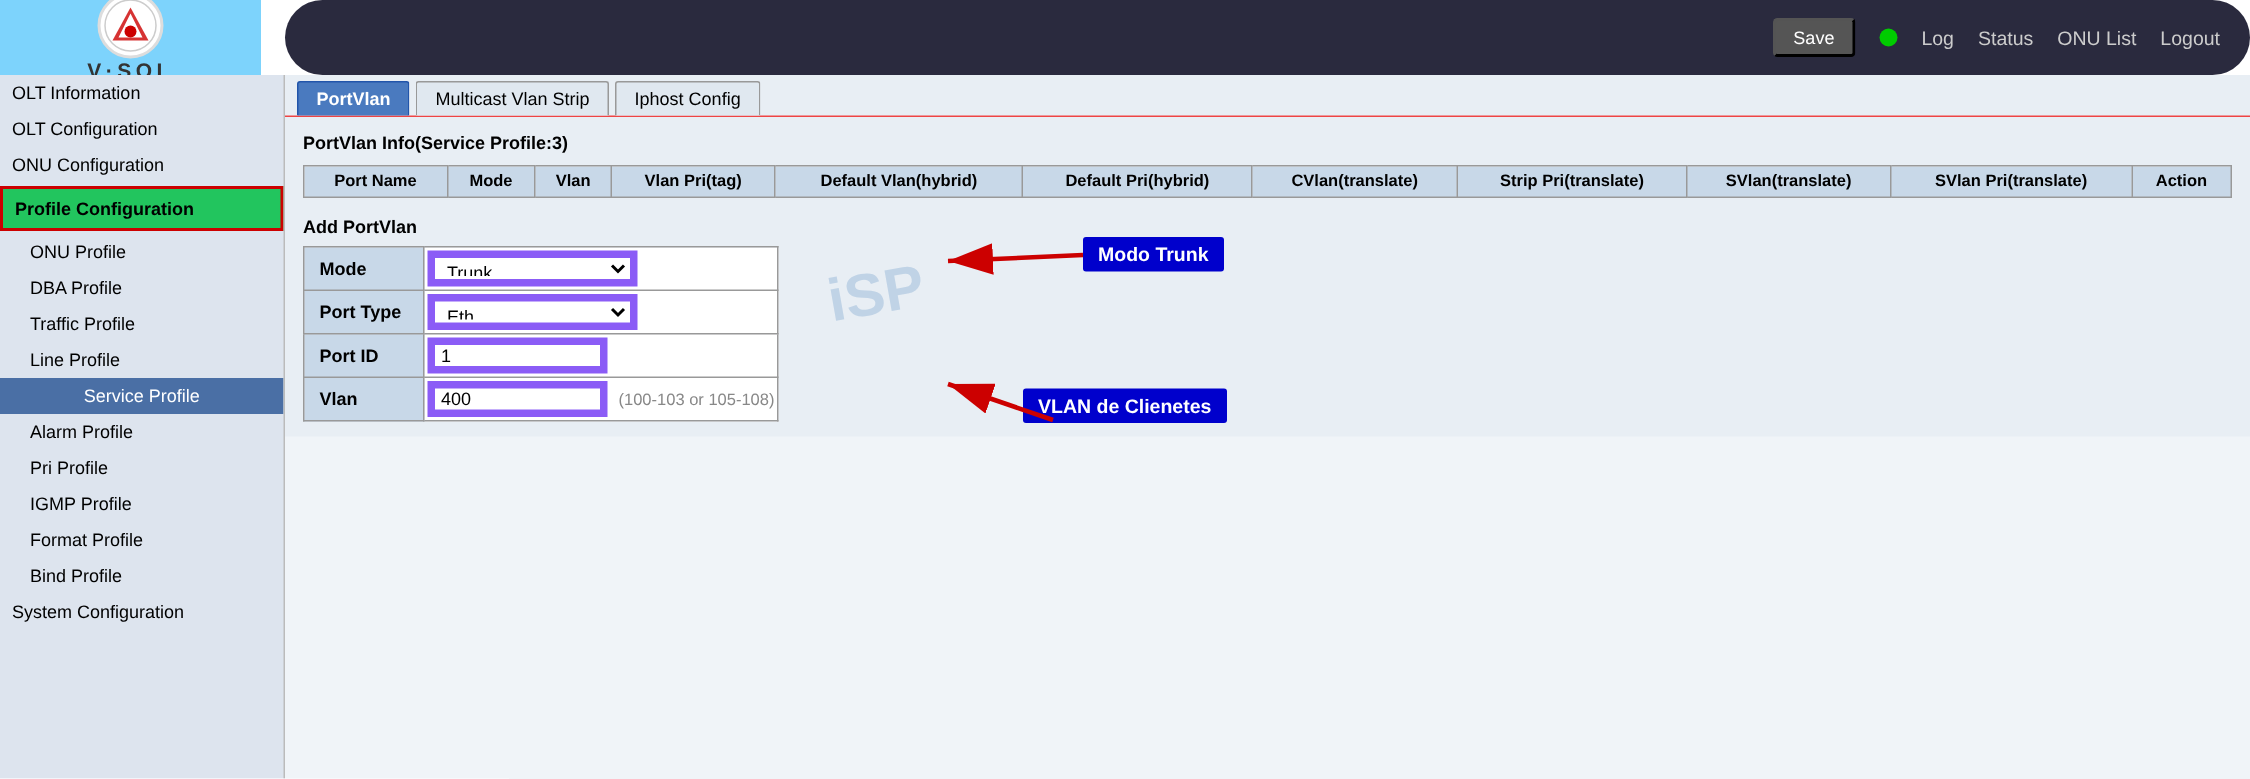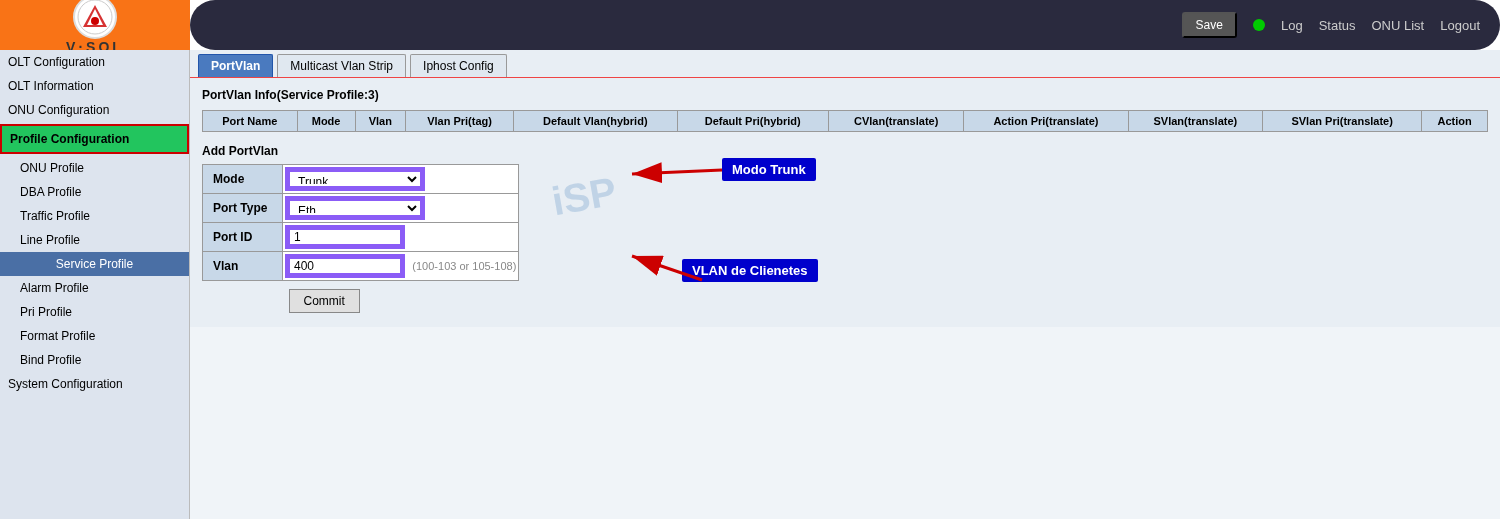--- a/index.html
+++ b/index.html
@@ -34,23 +34,23 @@
       border-radius: 50%;
       background: #00cc00;
       display: inline-block;
     }
 
     
     .logo-area {
       position: absolute;
       top: 0;
       left: 0;
-      width: 190px;
+      width: 174px;
       height: 50px;
-      background: #f97316;
+      background: #7dd3fc;
       display: flex;
       align-items: center;
       justify-content: center;
     }
 
     
     .sidebar {
       width: 190px;
       background: #dde4ee;
       border-right: 1px solid #bbb;
@@ -278,33 +278,34 @@
     <div class="status-dot"></div>
     <span style="color:#ccc; cursor:pointer;">Log</span>
     <span style="color:#ccc; cursor:pointer;">Status</span>
     <span style="color:#ccc; cursor:pointer;">ONU List</span>
     <span style="color:#ccc; cursor:pointer;">Logout</span>
   </div>
 
   <div style="position:absolute; top:50px; left:0; right:0; bottom:0; display:flex;">
 
     <div class="sidebar">
+      <div class="sidebar-top-item">OLT Information</div>
       <div class="sidebar-top-item">OLT Configuration</div>
-      <div class="sidebar-top-item">OLT Information</div>
       <div class="sidebar-top-item">ONU Configuration</div>
 
       <div class="sidebar-section-title">Profile Configuration</div>
 
       <div class="sidebar-item">ONU Profile</div>
       <div class="sidebar-item">DBA Profile</div>
       <div class="sidebar-item">Traffic Profile</div>
       <div class="sidebar-item">Line Profile</div>
       <div class="sidebar-item active">Service Profile</div>
       <div class="sidebar-item">Alarm Profile</div>
       <div class="sidebar-item">Pri Profile</div>
+      <div class="sidebar-item">IGMP Profile</div>
       <div class="sidebar-item">Format Profile</div>
       <div class="sidebar-item">Bind Profile</div>
 
       <div class="sidebar-top-item">System Configuration</div>
     </div>
 
     <div class="content-area">
 
 
       <div class="sub-tabs-row">
@@ -319,21 +320,21 @@
         <table class="data-table">
           <thead>
             <tr>
               <th>Port Name</th>
               <th>Mode</th>
               <th>Vlan</th>
               <th>Vlan Pri(tag)</th>
               <th>Default Vlan(hybrid)</th>
               <th>Default Pri(hybrid)</th>
               <th>CVlan(translate)</th>
-              <th>Action Pri(translate)</th>
+              <th>Strip Pri(translate)</th>
               <th>SVlan(translate)</th>
               <th>SVlan Pri(translate)</th>
               <th>Action</th>
             </tr>
           </thead>
           <tbody>
           </tbody>
         </table>
 
         <div class="annotation-area">
@@ -368,26 +369,20 @@
                 <input type="text" class="form-input" value="1" style="">
               </td>
             </tr>
             <tr>
               <td class="label-cell">Vlan</td>
               <td class="input-cell">
                 <input type="text" class="form-input" value="400" style="">
                 <span class="hint-text">(100-103 or 105-108)</span>
               </td>
             </tr>
-            <tr>
-              <td></td>
-              <td>
-                <button class="commit-btn">Commit</button>
-              </td>
-            </tr>
           </tbody>
             </table>
 
           <div class="watermark">iSP</div>
 
           <div class="tooltip-box" style="top: 14px; left: 520px;">Modo Trunk</div>
 
           <svg style="position:absolute; top:0; left:0; width:600px; height:120px; pointer-events:none;">
             <defs>
               <marker id="arrowhead1" markerWidth="10" markerHeight="7" refX="10" refY="3.5" orient="auto">

